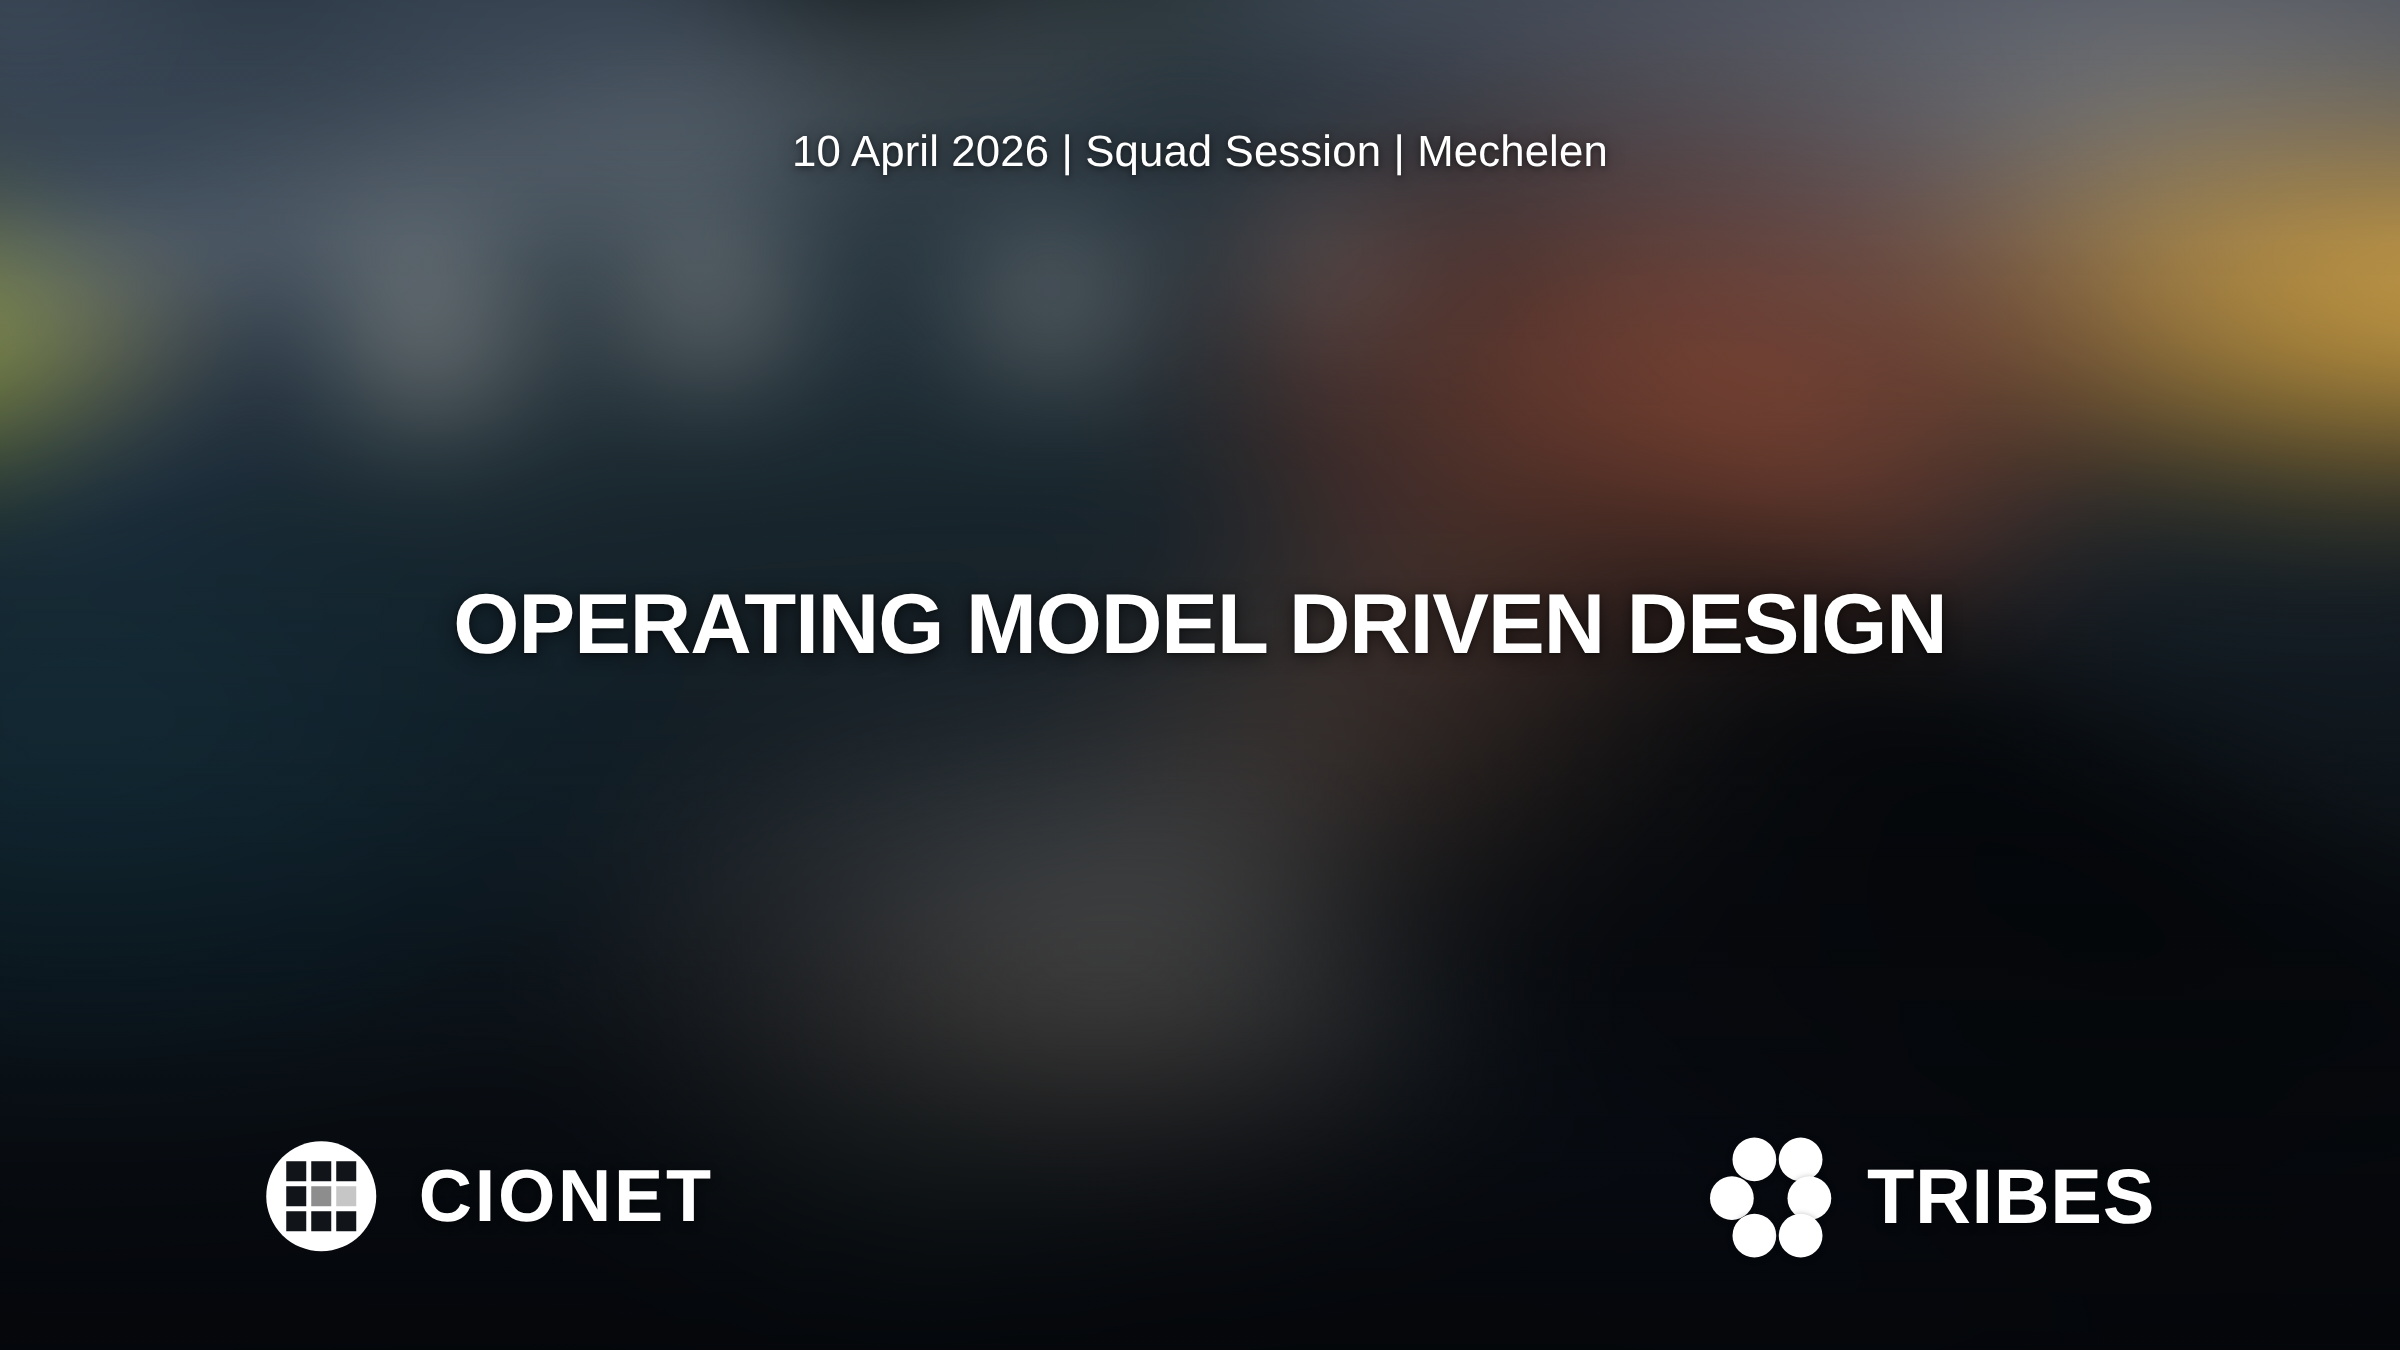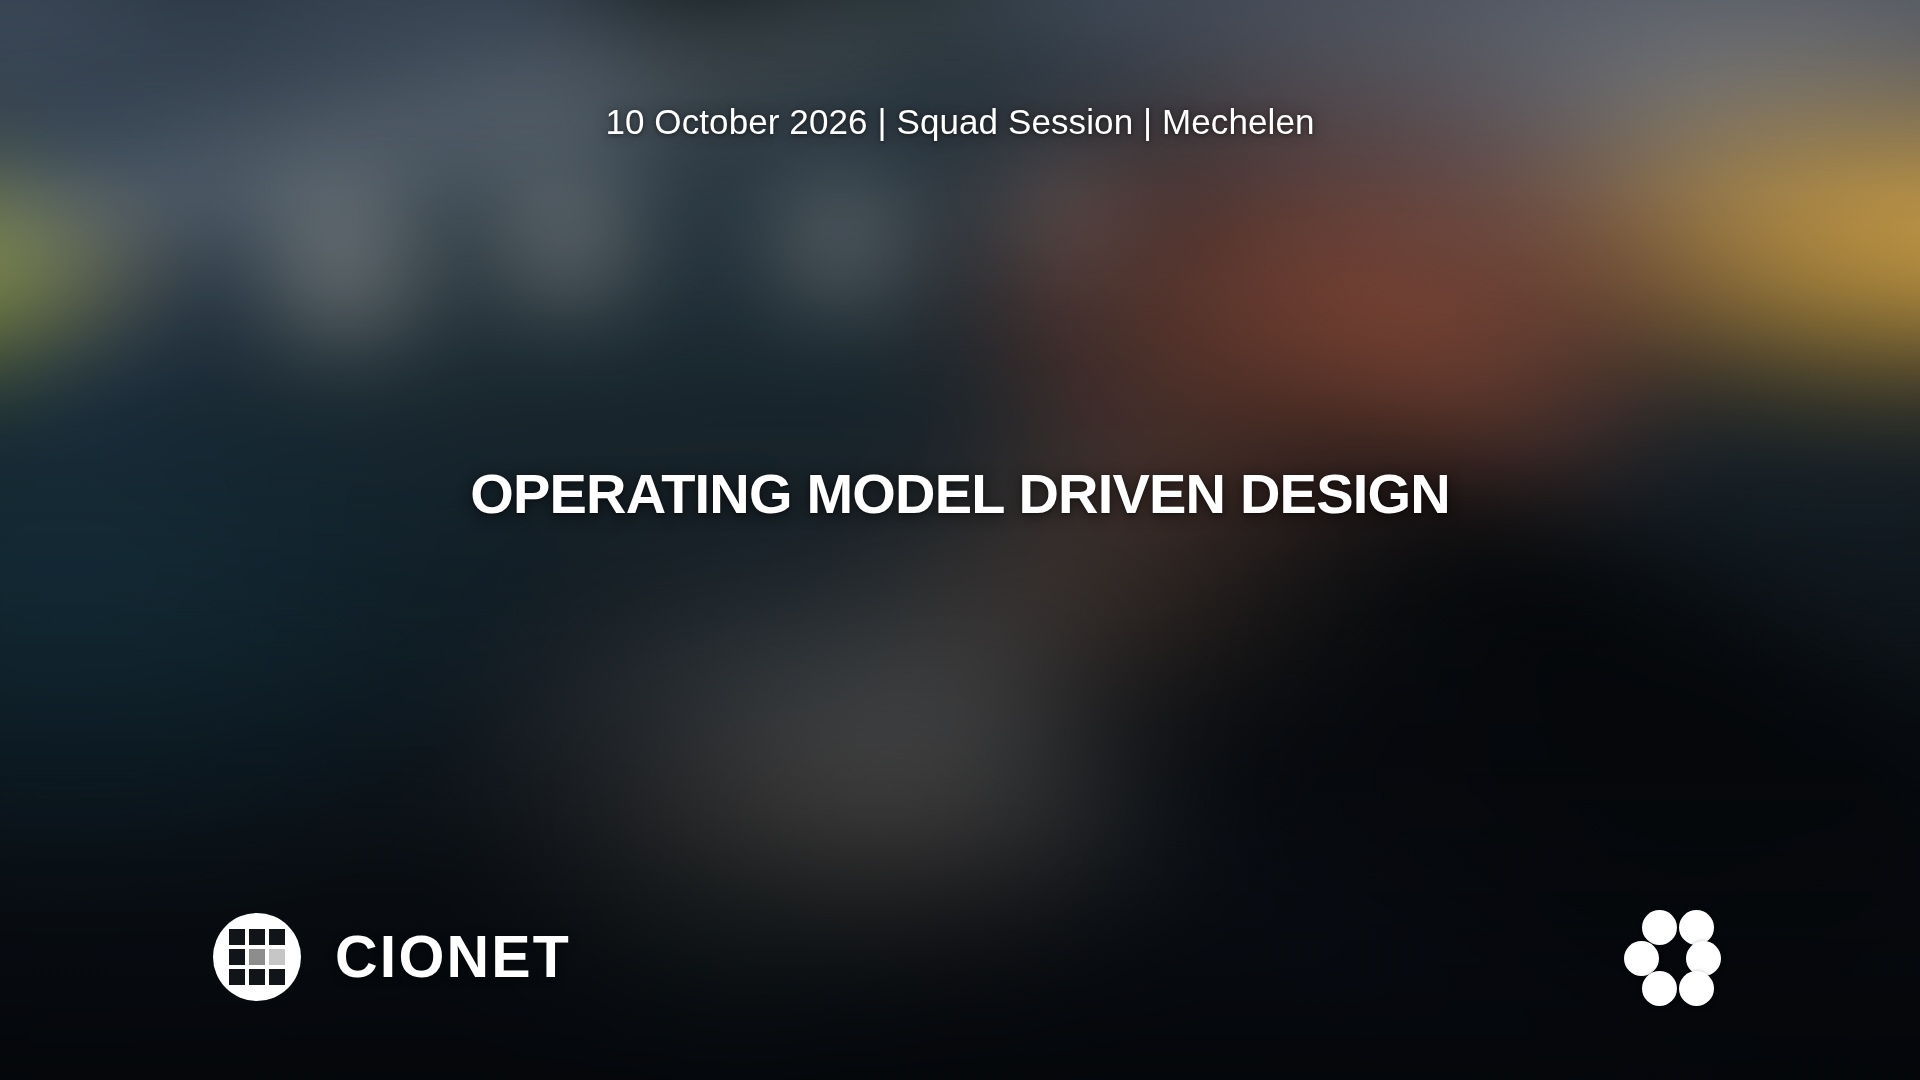--- a/index.html
+++ b/index.html
@@ -155,21 +155,21 @@
     line-height:1.2;
     text-shadow:0 1px 5px rgba(0,0,0,.52), 0 0 18px rgba(0,0,0,.3);
     white-space:nowrap;
   }
 
   .headline {
     position:absolute;
     left:0; right:0; top:465px;
     text-align:center;
     color:#ffffff;
-    font-size:56px;
+    font-size:68px;
     font-weight:700;
     letter-spacing:-0.8px;
     line-height:1.02;
     text-shadow:0 3px 14px rgba(0,0,0,.55), 0 1px 3px rgba(0,0,0,.45);
     white-space:nowrap;
   }
 
   .subhead {
     position:absolute;
     left:0; right:0; top:582px;
@@ -294,21 +294,21 @@
     <div class="streak"></div>
     <div class="band-dark"></div>
     <div class="band-dark2"></div>
     <div class="slab"></div>
   </div>
 
   <div class="scrim"></div>
 
   <div class="content">
 
-    <div class="eyebrow">10 October 2026 | Squad Session | Mechelen</div>
+    <div class="eyebrow">10 April 2026 | Squad Session | Mechelen</div>
 
     <h1 class="headline">OPERATING MODEL DRIVEN DESIGN</h1>
 
 
     <div class="logo-cionet">
       <span class="cionet-mark">
         <span class="cionet-grid">
           <span class="cell"></span>
           <span class="cell"></span>
           <span class="cell"></span>
@@ -325,16 +325,17 @@
 
     <div class="logo-tribes">
       <span class="tribes-mark">
         <span class="dot d-tl"></span>
         <span class="dot d-tr"></span>
         <span class="dot d-ml"></span>
         <span class="dot d-mr"></span>
         <span class="dot d-bl"></span>
         <span class="dot d-br"></span>
       </span>
+      <span class="tribes-word">TRIBES</span>
     </div>
 
   </div>
 </div>
 
 </body></html>

